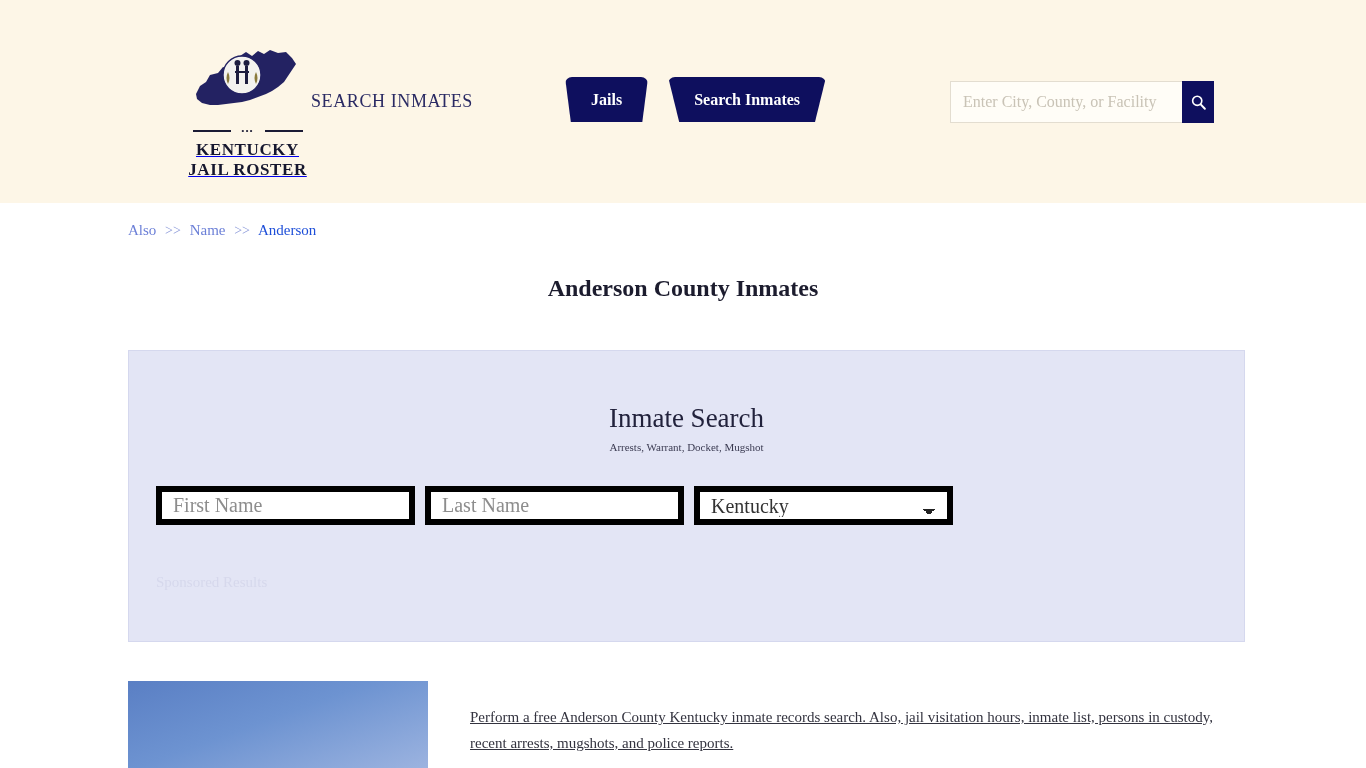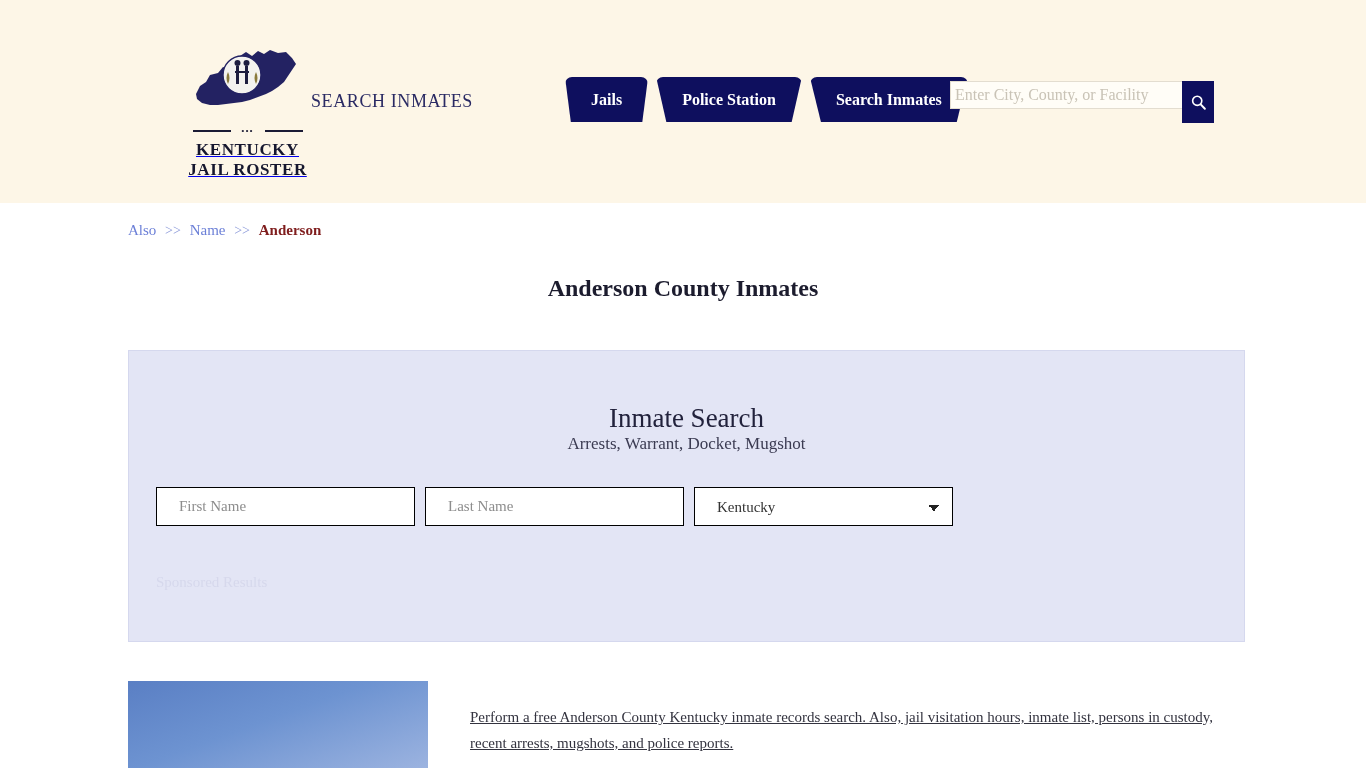--- a/index.html
+++ b/index.html
@@ -69,21 +69,21 @@
     font-family: "Liberation Serif", "DejaVu Serif", serif;
   }
 
   
   .main-nav {
     position: absolute;
     left: 437px;
     top: 77px;
     display: flex;
     align-items: flex-end;
-    gap: 8px;
+    gap: 20px;
   }
   .nav-btn {
     position: relative;
     height: 45px;
     background: #0e0f5e;
     color: #ffffff;
     font-size: 16px;
     font-weight: bold;
     font-family: "Liberation Serif", "DejaVu Serif", serif;
     border: none;
@@ -99,25 +99,25 @@
   
   .header-search {
     position: absolute;
     left: 822px;
     top: 81px;
     display: flex;
     height: 42px;
   }
   .header-search-input {
     width: 232px;
-    height: 28px;
+    height: 42px;
     border: 1px solid #e3ddd0;
     border-right: none;
     background: #fffdf7;
-    padding: 0 4px;
+    padding: 0 12px;
     font-size: 16px;
     font-family: "Liberation Serif", "DejaVu Serif", serif;
     color: #333;
     outline: none;
   }
   .header-search-input::placeholder { color: #c9c3b6; }
   .header-search-btn {
     width: 32px;
     height: 42px;
     background: #0e0f5e;
@@ -132,21 +132,21 @@
   
   .content-wrap { width: 1110px; margin: 0 auto; position: relative; }
   .breadcrumb {
     padding-top: 19px;
     font-size: 15px;
     color: #333;
     font-family: "Liberation Serif", "DejaVu Serif", serif;
   }
   .breadcrumb a { color: #6b7fd7; text-decoration: none; }
   .breadcrumb .sep { color: #8b99d9; margin: 0 5px; font-size: 14px; }
-  .breadcrumb .current { color: #7f1d1d; font-weight: bold; }
+  .breadcrumb .current { color: #1d4ed8; font-weight: normal; }
 
   
   .page-title {
     text-align: center;
     font-size: 24px;
     font-weight: bold;
     color: #1c1c2e;
     margin: 36px 0 0 0;
     font-family: "Liberation Serif", "DejaVu Serif", serif;
   }
@@ -162,35 +162,36 @@
   }
   .panel-title {
     text-align: center;
     font-size: 27px;
     color: #22223c;
     padding-top: 52px;
     font-family: "Liberation Serif", "DejaVu Serif", serif;
   }
   .panel-sub {
     text-align: center;
-    font-size: 17px;
+    font-size: 11px;
     color: #3b3b52;
+    margin-top: 7px;
     font-family: "Liberation Serif", "DejaVu Serif", serif;
   }
   .panel-form {
     display: flex;
     gap: 10px;
     padding: 33px 27px 0 27px;
   }
   .form-field {
     height: 39px;
-    border: 1px solid #000000;
+    border: 6px solid #000000;
     background: #ffffff;
-    padding: 0 22px;
-    font-size: 15px;
+    padding: 0 11px;
+    font-size: 20px;
     font-family: "Liberation Serif", "DejaVu Serif", serif;
     color: #333;
     outline: none;
   }
   .form-field::placeholder { color: #8d8d8d; }
   .ff-first { width: 259px; }
   .ff-last  { width: 259px; }
   .ff-state {
     width: 259px;
     -webkit-appearance: none;
@@ -285,21 +286,20 @@
       <div class="logo-wordmark">
         <div>KENTUCKY</div>
         <div>JAIL ROSTER</div>
       </div>
     </a>
 
     <div class="tagline">SEARCH INMATES</div>
 
     <nav class="main-nav">
       <button class="nav-btn">Jails</button>
-      <button class="nav-btn">Police Station</button>
       <button class="nav-btn">Search Inmates</button>
     </nav>
 
     <div class="header-search">
       <input class="header-search-input" type="text" placeholder="Enter City, County, or Facility" style="">
       <button class="header-search-btn">
         <svg width="17" height="17" viewBox="0 0 20 20">
           <circle cx="8.5" cy="8" r="5.4" fill="none" stroke="#ffffff" stroke-width="1.9"></circle>
           <line x1="12.6" y1="12.2" x2="17.5" y2="17.4" stroke="#ffffff" stroke-width="2.3" stroke-linecap="round"></line>
         </svg>

